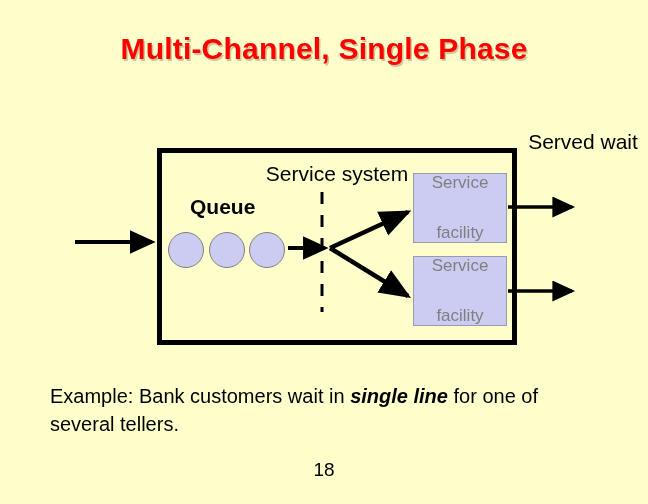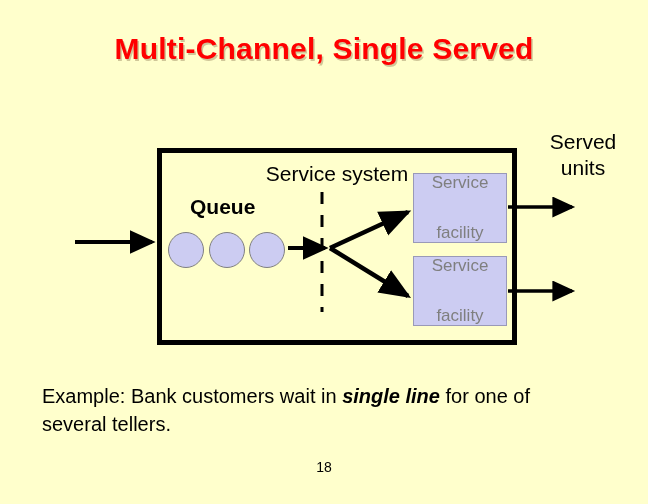--- a/index.html
+++ b/index.html
@@ -124,53 +124,53 @@
     left: 0;
     top: 0;
     width: 648px;
     height: 504px;
     pointer-events: none;
   }
 
   
   .example {
     position: absolute;
-    left: 42px;
+    left: 50px;
     top: 382px;
     width: 500px;
     font-size: 20px;
     color: #000000;
     line-height: 1.42;
   }
   .example b {
     font-weight: bold;
     font-style: italic;
   }
 
   
   .page-number {
     position: absolute;
     left: 0;
     top: 459px;
     width: 648px;
     text-align: center;
-    font-size: 14px;
+    font-size: 19px;
     color: #000000;
   }
 </style>
 </head>
 <body>
 
 <div id="slide">
 
-  <div class="title">Multi-Channel, Single Served</div>
+  <div class="title">Multi-Channel, Single Phase</div>
 
   <div class="lbl service-system-label">Service system</div>
 
-  <div class="lbl served-units-label">Served units</div>
+  <div class="lbl served-units-label">Served wait</div>
 
 
   <div class="system-box"></div>
 
   <div class="lbl queue-label">Queue</div>
 
   <div class="queue-circle qc1"></div>
   <div class="queue-circle qc2"></div>
   <div class="queue-circle qc3"></div>
 

